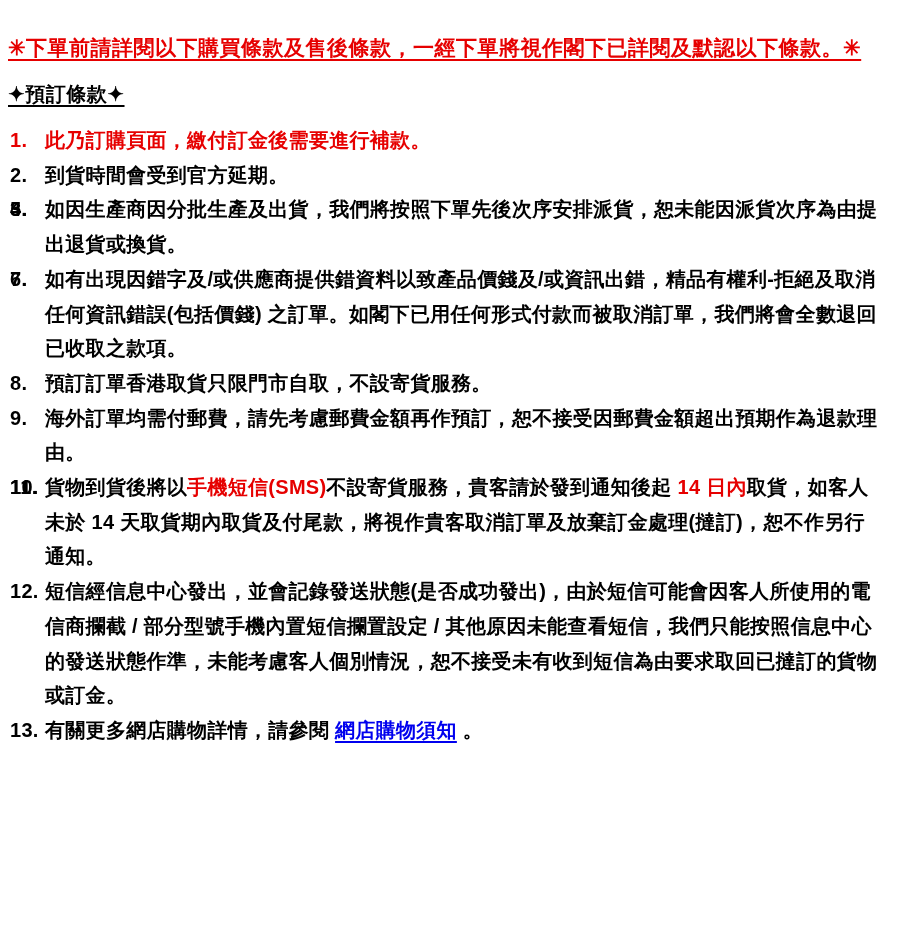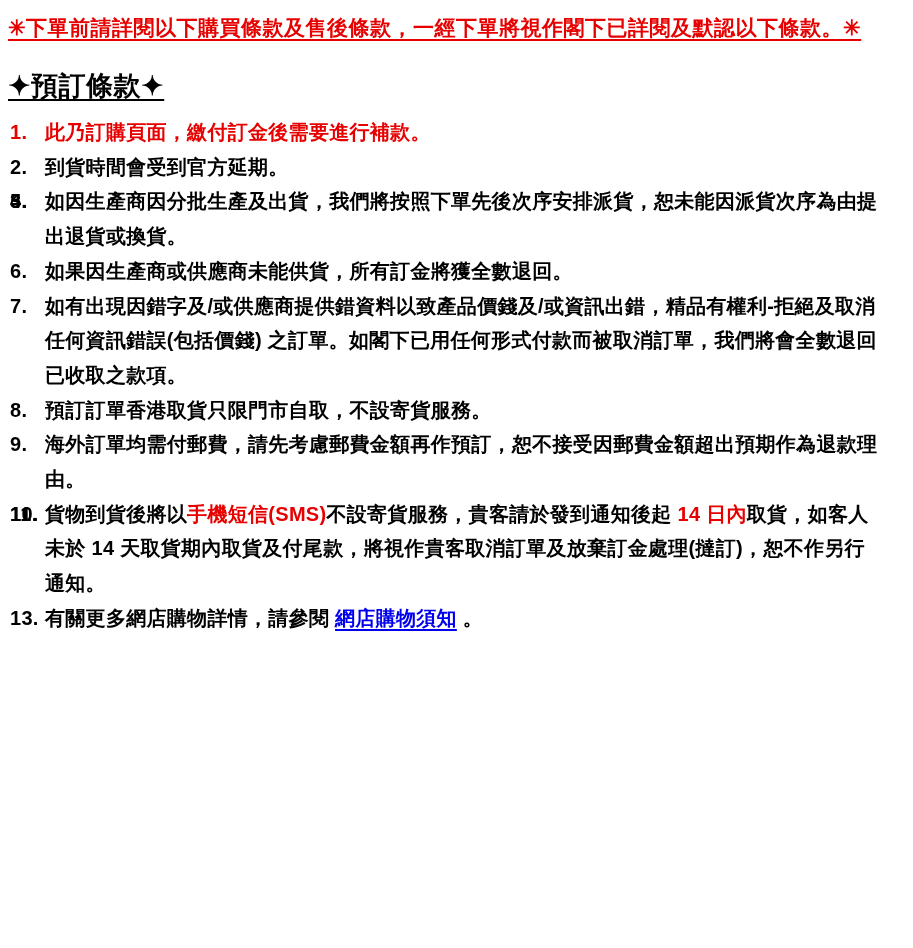--- a/index.html
+++ b/index.html
@@ -24,24 +24,25 @@
   .page {
     padding: 13px 30px 18px 8px;
   }
   .notice {
     color: var(--red);
     font-size: 21px;
     line-height: 30px;
     text-decoration: underline;
     text-underline-offset: 4px;
     letter-spacing: 0.5px;
+    margin-top: 20px;
   }
   .section-title {
-    margin-top: 28px;
-    font-size: 27px;
+    margin-top: 16px;
+    font-size: 20px;
     line-height: 30px;
     text-decoration: underline;
     text-underline-offset: 4px;
     letter-spacing: 0.5px;
   }
   .terms {
     margin-top: 14px;
     font-size: 20px;
     line-height: 34.7px;
     letter-spacing: 0.3px;
@@ -72,21 +73,22 @@
 
 <div class="page">
   <div class="notice">✳下單前請詳閱以下購買條款及售後條款，一經下單將視作閣下已詳閱及默認以下條款。✳</div>
   <div class="section-title">✦預訂條款✦</div>
   <div class="terms" id="terms">
       <div class="term red"><span class="num">1.</span><span>此乃訂購頁面，繳付訂金後需要進行補款。</span></div>
       <div class="term"><span class="num">2.</span><span>到貨時間會受到官方延期。</span></div>
       <div class="term"><span class="num">3.</span></div>
       <div class="term"><span class="num">4.</span></div>
       <div class="term"><span class="num">5.</span><span>如因生產商因分批生產及出貨，我們將按照下單先後次序安排派貨，恕未能因派貨次序為由提出退貨或換貨。</span></div>
-      <div class="term"><span class="num">6.</span><span>如果因生產商或供應商未能供貨，所有訂金將獲全數退回。</span></div>
+      <div class="term"><span class="num">6.</span></div>
       <div class="term"><span class="num">7.</span><span>如有出現因錯字及/或供應商提供錯資料以致產品價錢及/或資訊出錯，精品有權利-拒絕及取消任何資訊錯誤(包括價錢) 之訂單。如閣下已用任何形式付款而被取消訂單，我們將會全數退回已收取之款項。</span></div>
       <div class="term"><span class="num">8.</span><span>預訂訂單香港取貨只限門市自取，不設寄貨服務。</span></div>
       <div class="term"><span class="num">9.</span><span>海外訂單均需付郵費，請先考慮郵費金額再作預訂，恕不接受因郵費金額超出預期作為退款理由。</span></div>
       <div class="term"><span class="num">10.</span></div>
       <div class="term"><span class="num">11.</span><span>貨物到貨後將以</span><span class="ru">手機短信(SMS)</span><span>不設寄貨服務，貴客請於發到通知後起 </span><span class="ru">14 日內</span><span>取貨，如客人未於 14 天取貨期內取貨及付尾款，將視作貴客取消訂單及放棄訂金處理(撻訂)，恕不作另行通知。</span></div>
+      <div class="term"><span class="num">12.</span><span>短信經信息中心發出，並會記錄發送狀態(是否成功發出)，由於短信可能會因客人所使用的電信商攔截 / 部分型號手機內置短信攔置設定 / 其他原因未能查看短信，我們只能按照信息中心的發送狀態作準，未能考慮客人個別情況，恕不接受未有收到短信為由要求取回已撻訂的貨物或訂金。</span></div>
       <div class="term"><span class="num">13.</span><span>有關更多網店購物詳情，請參閱 </span><a class="link" href="#">網店購物須知</a><span> 。</span></div>
     </div>
 </div>
 
 </body></html>

